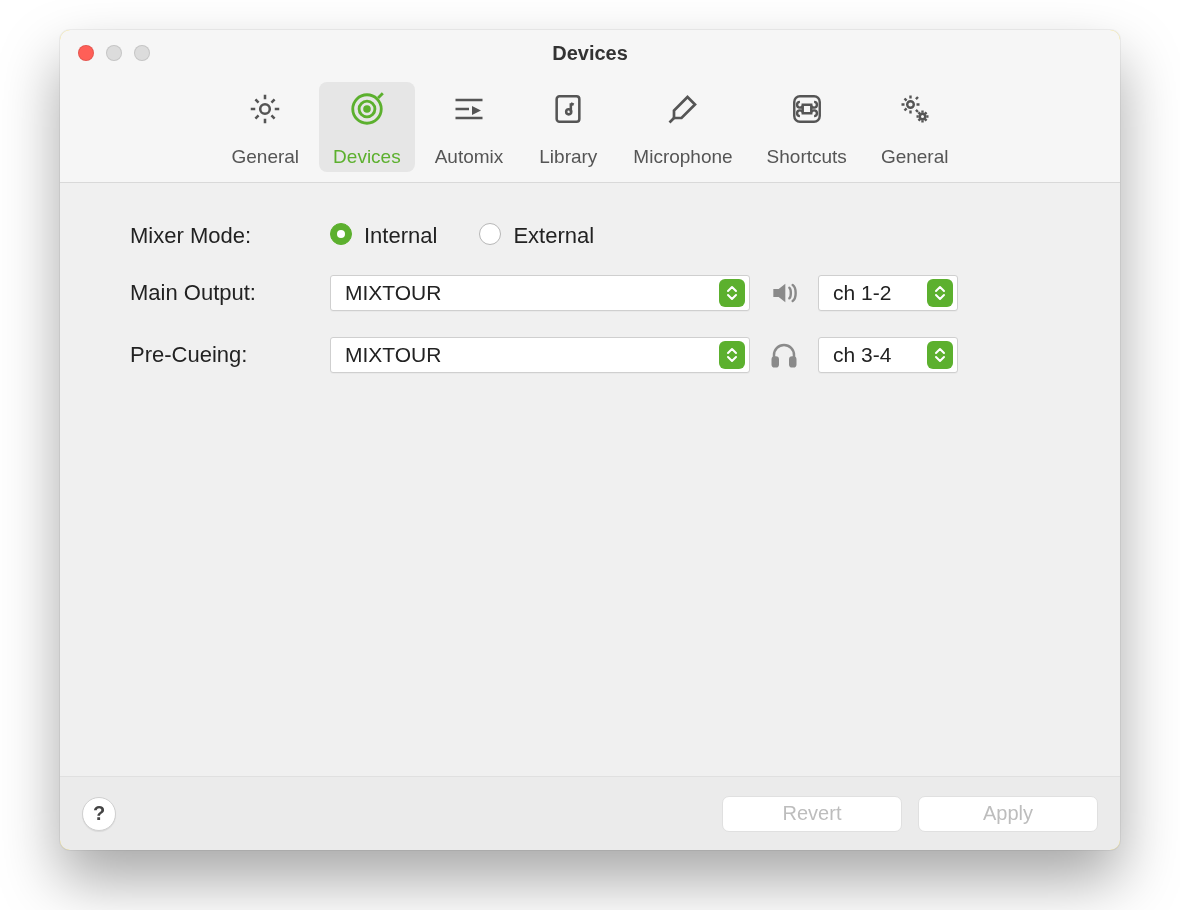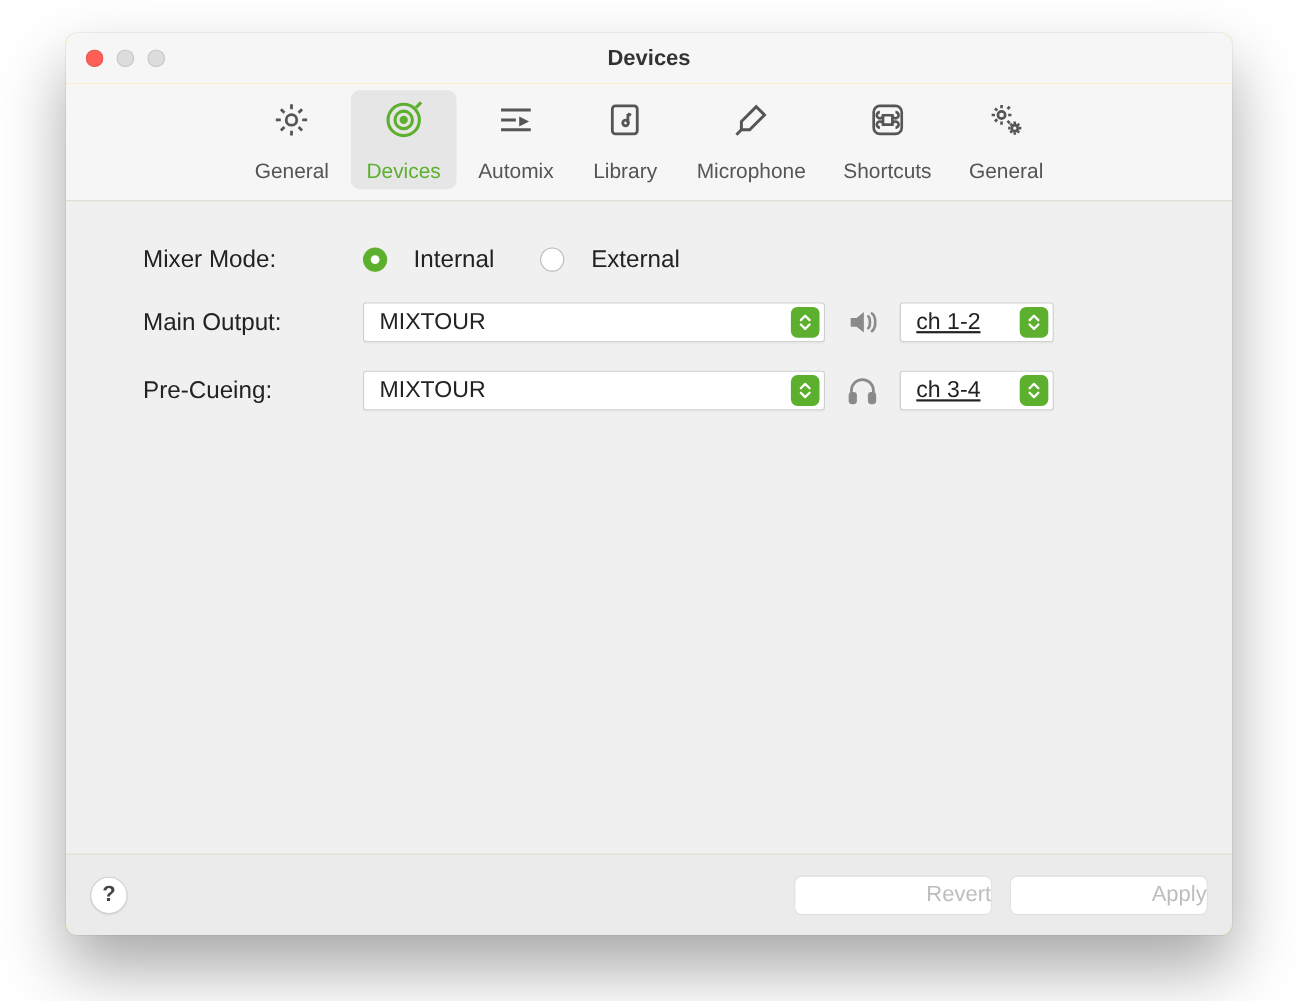--- a/index.html
+++ b/index.html
@@ -63,21 +63,21 @@
     margin-bottom: 26px;
   }
   .row-label {
     width: 200px;
     font-size: 22px;
     color: #222;
     padding-right: 32px;
   }
   .row-body { display:flex; align-items:center; gap: 16px; }
   
-  .radio { display: inline-flex; align-items: center; gap: 24px; font-size: 22px; color:#222; cursor:pointer; margin-right: 26px;}
+  .radio { display: inline-flex; align-items: flex-start; gap: 12px; font-size: 22px; color:#222; cursor:pointer; margin-right: 26px;}
   .radio-circle {
     width: 22px; height: 22px; border-radius: 50%;
     border: 1.5px solid #b7b7b7; background:#fff;
     display:flex; align-items:center; justify-content:center;
   }
   .radio.selected .radio-circle {
     background: #5cb02e; border-color:#5cb02e;
   }
   .radio.selected .radio-circle::after {
     content:""; width:8px; height:8px; background:#fff; border-radius:50%;
@@ -90,21 +90,21 @@
     border-radius: 3px;
     background: #fff;
     font-size: 21px;
     color: #222;
     padding-left: 14px;
     cursor: pointer;
     position: relative;
     box-shadow: 0 1px 1px rgba(0,0,0,0.03);
   }
   .select.big { width: 420px; }
-  .select.small { width: 140px; text-decoration: underline; }
+  .select.small { width: 140px; }
   .select .stepper {
     width: 26px; height: 28px;
     background: #5cb02e;
     border-radius: 6px;
     margin-left: auto; margin-right: 4px;
     display:flex; flex-direction:column; align-items:center; justify-content:center;
   }
   .select .stepper svg { display:block; }
   .device-icon { width: 36px; height: 36px; color:#8a8a8a; display:flex; align-items:center; justify-content:center; }
   
@@ -121,21 +121,21 @@
     box-shadow: 0 1px 1px rgba(0,0,0,0.08);
     display:flex; align-items:center; justify-content:center;
     font-size: 20px; color:#444; cursor:pointer; font-weight:600;
   }
   .footer-spacer { flex:1; }
   .btn {
     height: 36px; min-width: 180px;
     border-radius: 7px;
     background:#fff; border:1px solid #e0e0e0;
     font-size: 20px; color:#bdbdbd;
-    display:flex; align-items:center; justify-content:flex-end;
+    display:flex; align-items:center; justify-content:center;
     margin-left: 16px;
     cursor: default;
   }
 
 </style>
 </head>
 <body>
 
 <div class="window">
 

